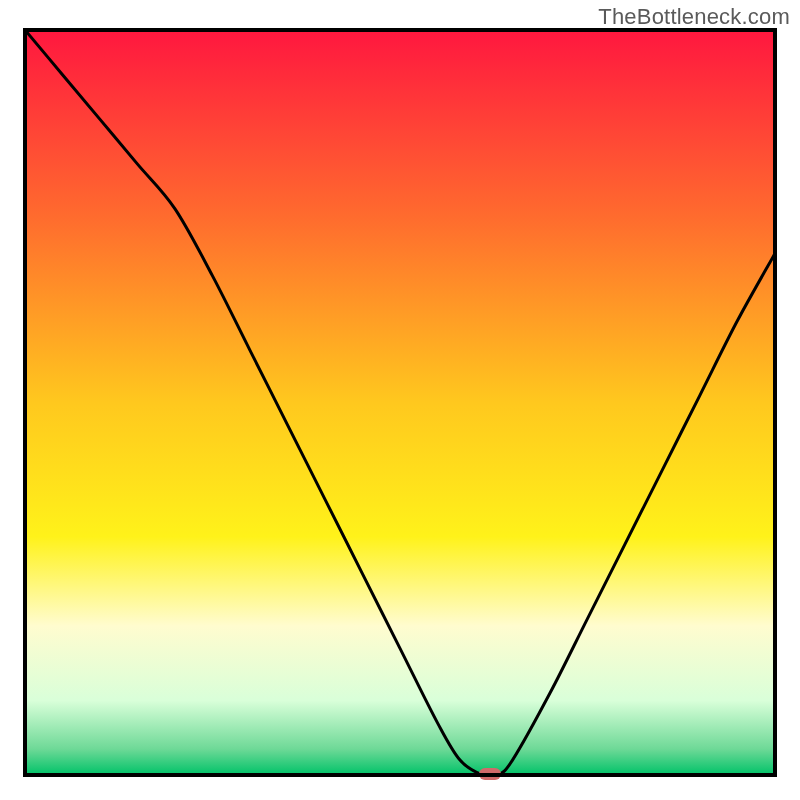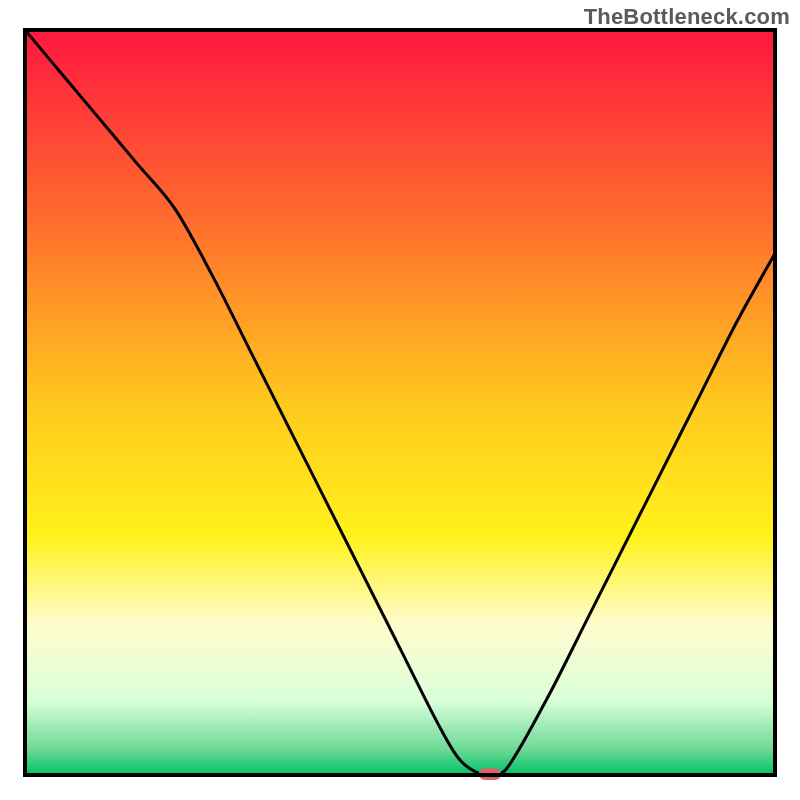--- a/index.html
+++ b/index.html
@@ -14,21 +14,21 @@
   .stage {
     position: relative;
     width: 800px;
     height: 800px;
   }
   .watermark {
     position: absolute;
     top: 4px;
     right: 10px;
     font-size: 22px;
-    font-weight: 700;
+    font-weight: 400;
     color: #5a5a5a;
     letter-spacing: 0.2px;
     user-select: none;
   }
   svg.plot {
     position: absolute;
     left: 0;
     top: 0;
     width: 800px;
     height: 800px;

